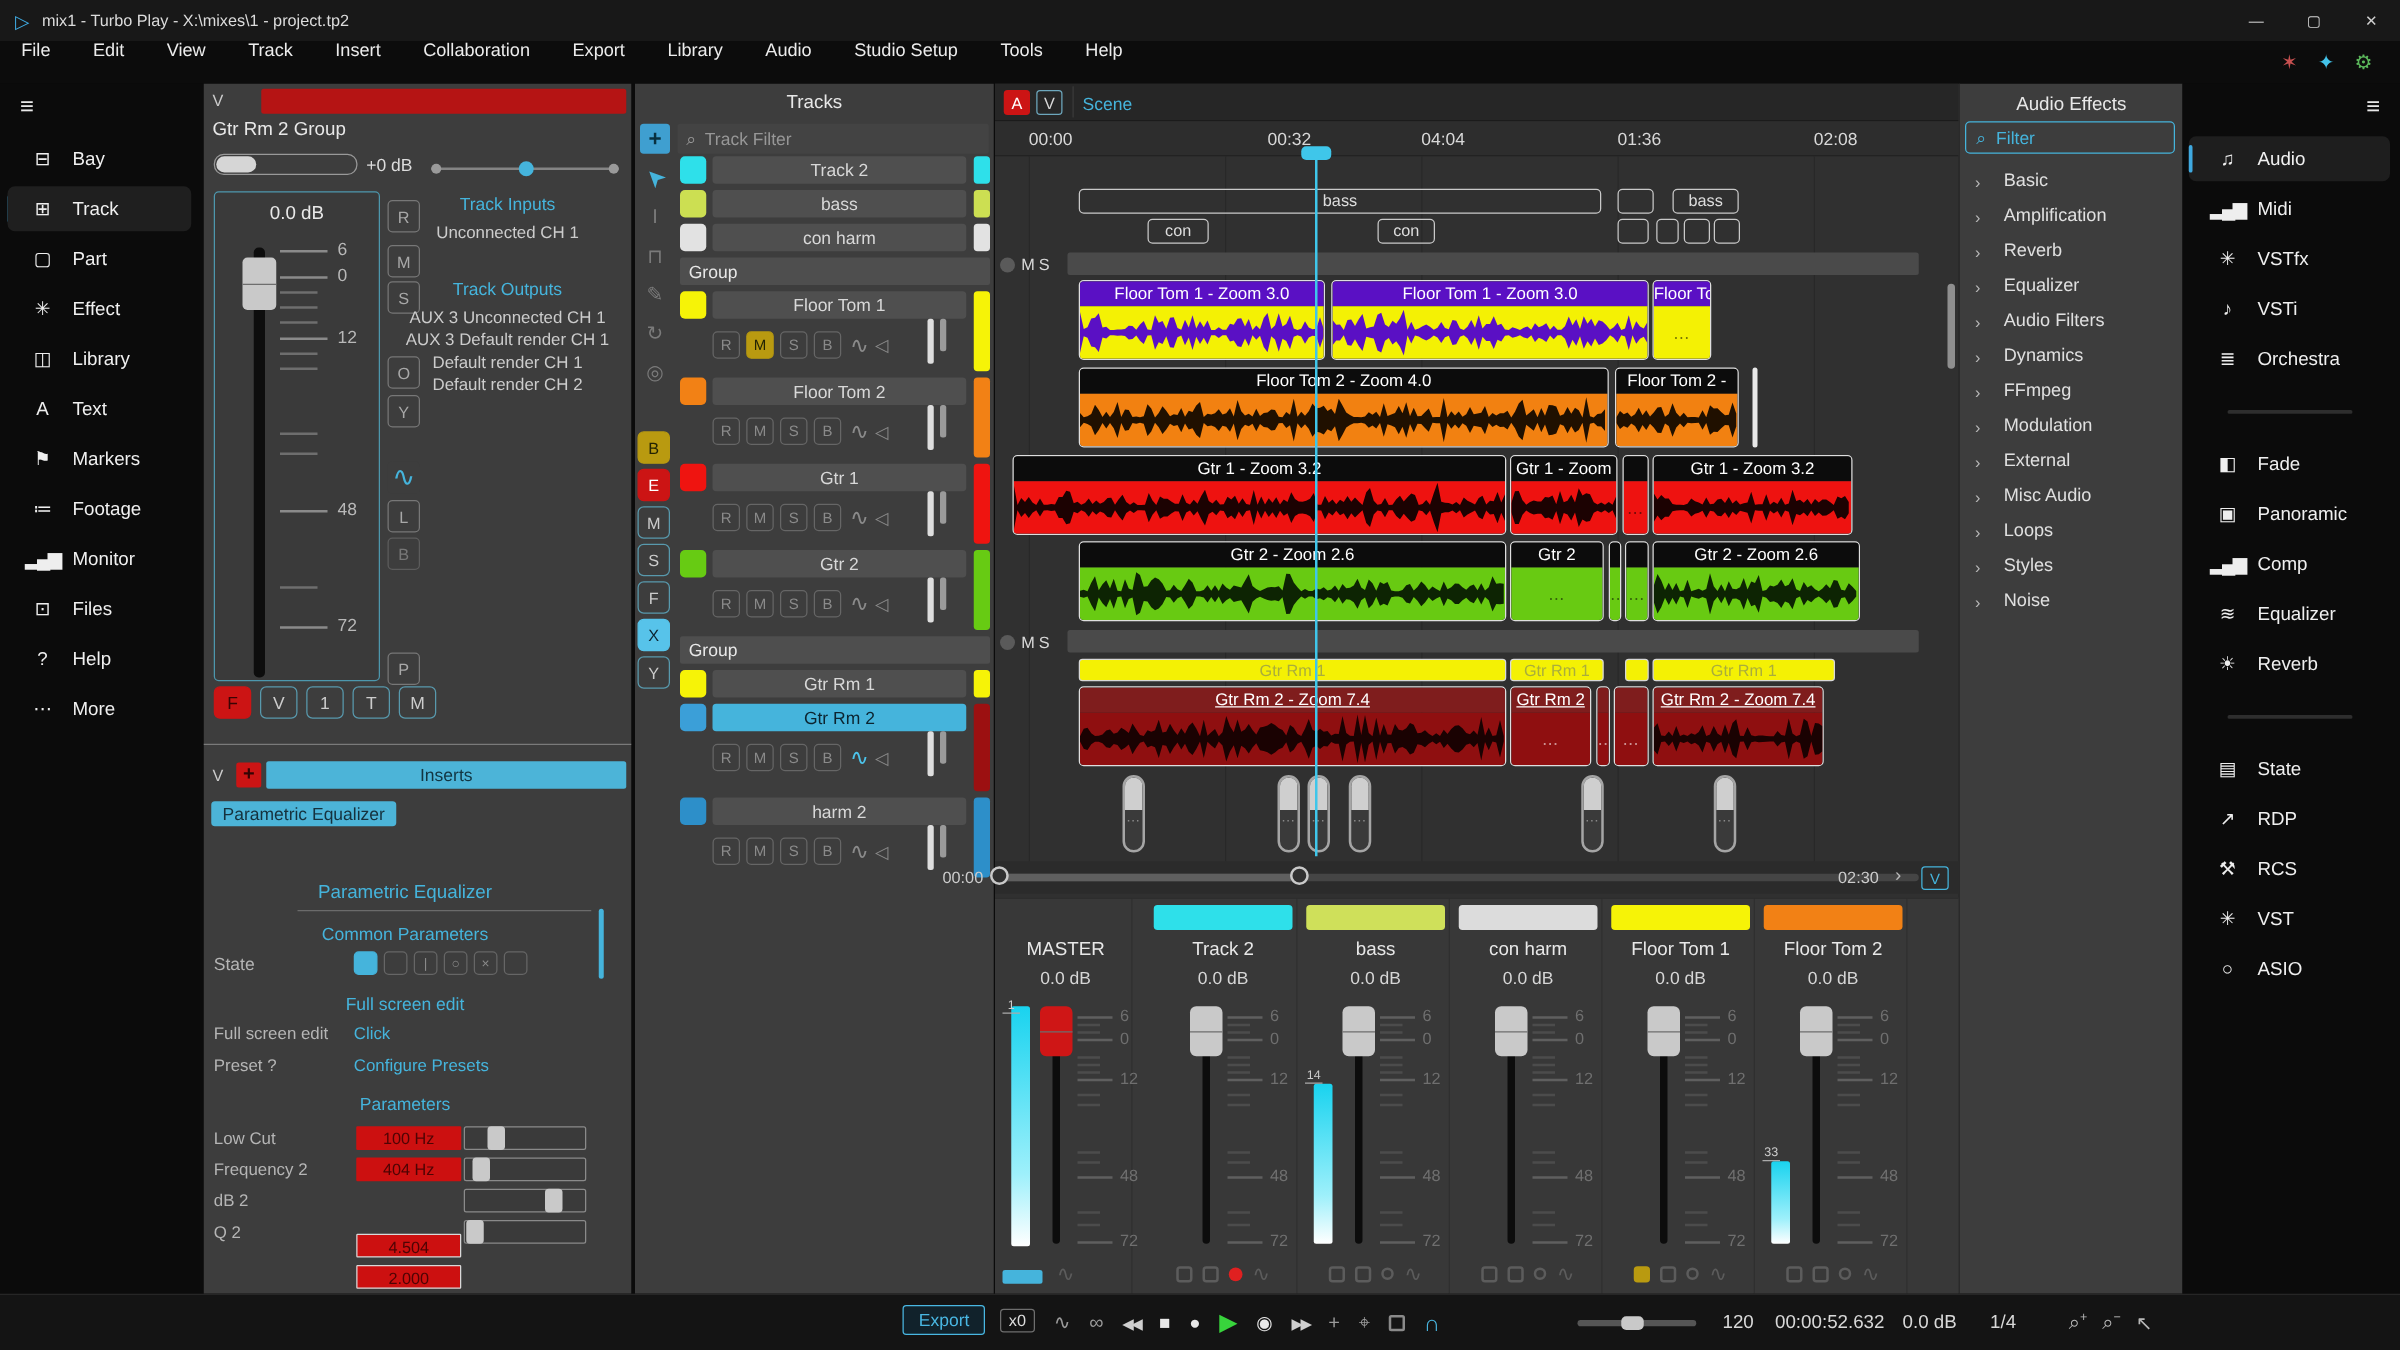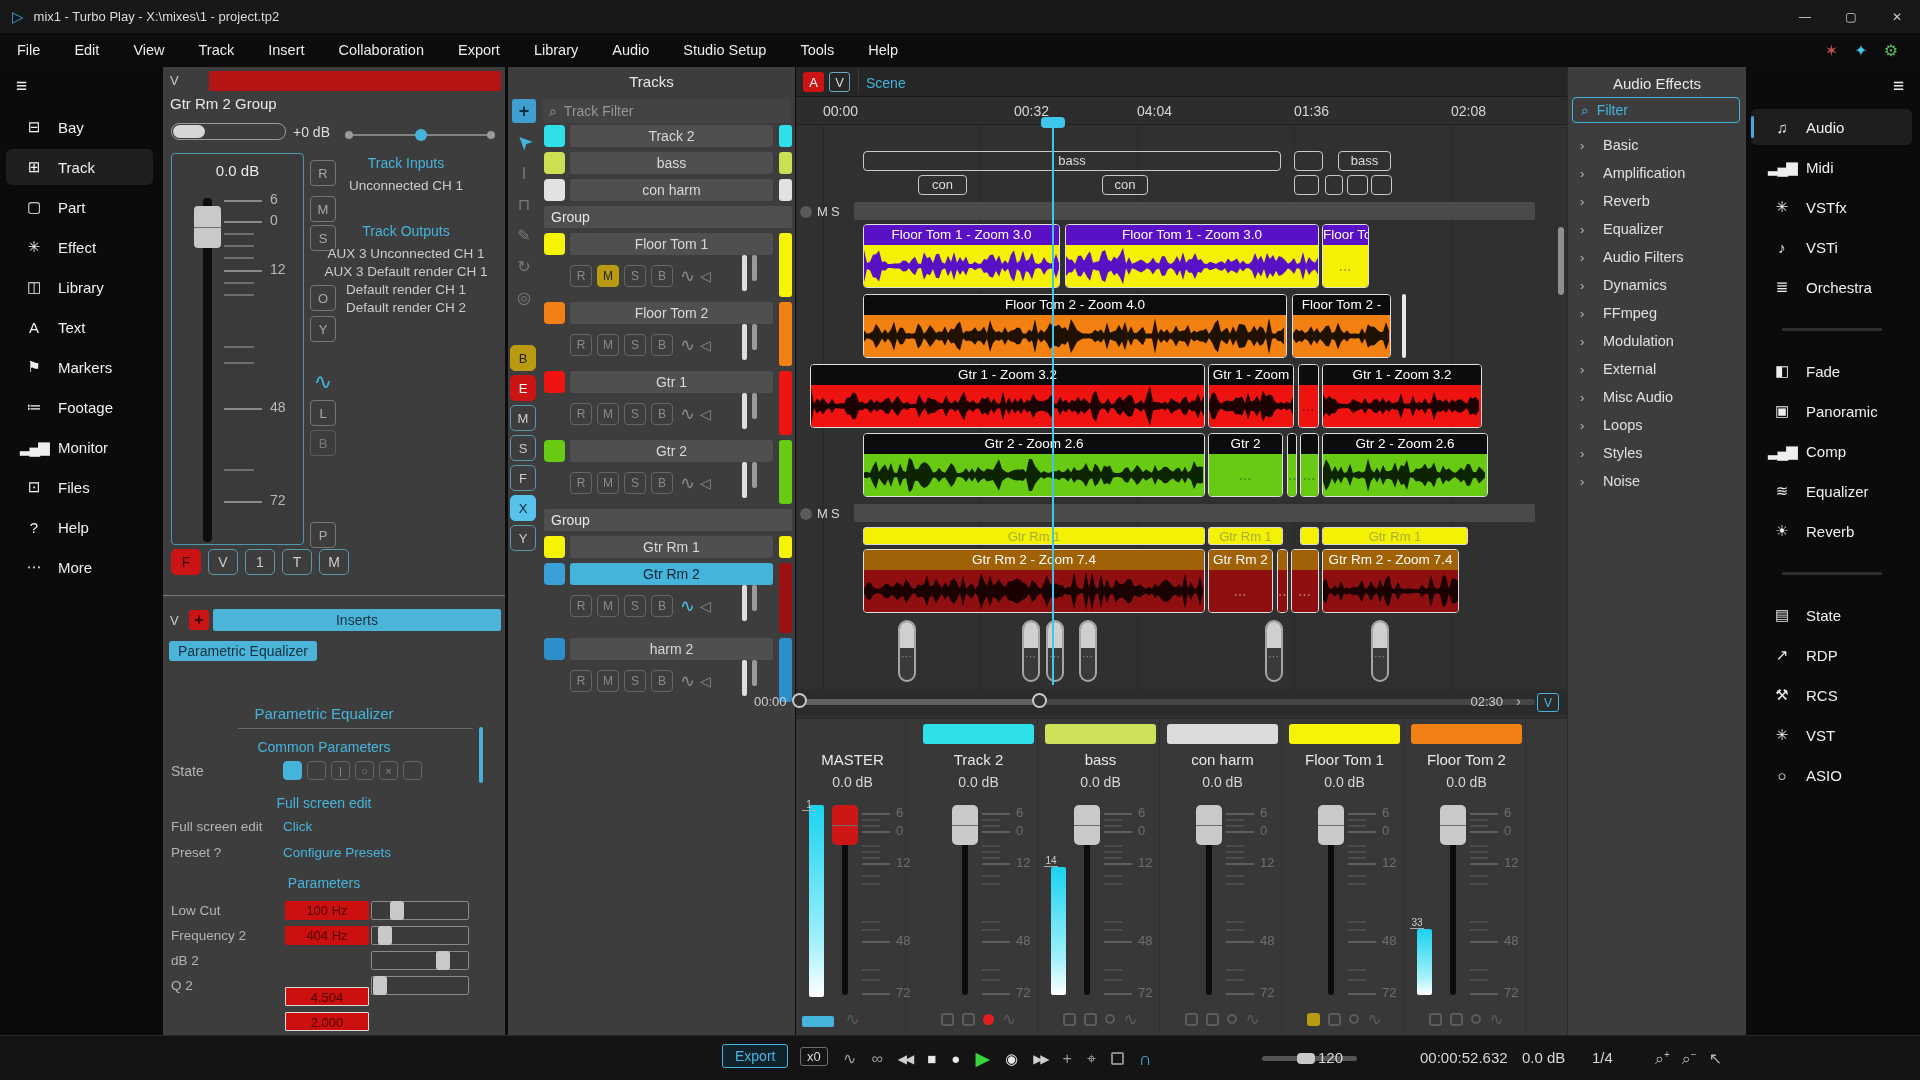--- a/index.html
+++ b/index.html
@@ -11,21 +11,21 @@
   .titlebar { position:absolute; left:0; top:0; width:1920px; height:33px; background:#181818;
     display:flex; align-items:center; }
   .app-logo { color:#3fa9e0; font-size:15px; margin:0 10px 0 12px; }
   .tb-title { font-size:13px; color:#dcdcdc; }
   .win-controls { position:absolute; right:0; top:0; height:33px; display:flex; }
   .win-btn { width:46px; height:33px; display:flex; align-items:center; justify-content:center;
     color:#cfcfcf; font-size:12px; }
 
   
   .menubar { position:absolute; left:0; top:33px; width:1920px; height:34px; background:#0c0c0c;
-    display:flex; align-items:center; }
+    display:flex; align-items:flex-start; }
   .menu-item { padding:0 17px; font-size:14.5px; color:#ececec; }
   .menu-icons { position:absolute; right:22px; top:0; height:34px; display:flex; align-items:center; gap:16px; }
   .menu-ic { font-size:16px; }
 
   
   .left-rail { position:absolute; left:0; top:67px; width:163px; height:968px; background:#0b0b0b; }
   .rail-burger { position:absolute; left:16px; top:8px; font-size:19px; color:#e8e8e8; }
   .lr-list { position:absolute; left:0; top:40px; right:0; }
   .lr-item { position:relative; height:40px; display:flex; align-items:center; }
   .lr-item .sel-pill { display:none; }
@@ -173,21 +173,21 @@
   .clip-dots { position:absolute; left:0; right:0; top:40%; text-align:center; font-size:13px; color:rgba(0,0,0,.5); letter-spacing:1px;}
   .c-ft1, .c-ft2, .c-gtr1, .c-gtr2, .c-rm2 { border:1px solid #dedede; }
   .c-ft1 .clip-title { background:#5a10c4; color:#fff; }
   .c-ft1 .clip-body { background:#f4f104; color:#5a10c4; }
   .c-ft2 .clip-title { background:#0c0c0c; color:#fff; }
   .c-ft2 .clip-body { background:#f28111; color:#201000; }
   .c-gtr1 .clip-title { background:#0c0c0c; color:#fff; }
   .c-gtr1 .clip-body { background:#ee1210; color:#1c0202; }
   .c-gtr2 .clip-title { background:#0c0c0c; color:#fff; }
   .c-gtr2 .clip-body { background:#68ca12; color:#0d2403; }
-  .c-rm2 .clip-title { background:#a16207; color:#fff; }
+  .c-rm2 .clip-title { background:#7f1d1d; color:#fff;text-decoration:underline; }
   .c-rm2 .clip-body { background:#8f0f10; color:#1a0202; }
   .c-rm2 .clip-dots { color:rgba(255,255,255,.55); }
   .c-outline { background:transparent; border:1px solid #c9c9c9; }
   .c-outline .clip-title { background:transparent; color:#ddd; height:100%; line-height:18px; font-size:13px; }
   .c-rm1 { background:#f4f104; border:1px solid #d8d8d8; border-radius:3px; }
   .c-rm1 .clip-title { background:transparent; color:#a9ad3c; height:18px; line-height:17px; font-size:13px; }
   .c-sliver { background:#e8e8e8; border-radius:2px; }
   .c-fader { border:2px solid #a5a5a5; border-radius:9px; background:#3a3a3a; }
   .c-fader .clip-body { top:0; background:linear-gradient(#cfcfcf 0 45%, transparent 45%); }
   .c-fader .clip-dots { top:48%; color:#8a8a8a; font-size:11px; }
@@ -1566,21 +1566,21 @@
         <span class="bb-ic white">◉</span>
         <span class="bb-ic sm">▶▶</span>
         <span class="bb-ic">+</span>
         <span class="bb-ic">⌖</span>
         <span class="bb-ic box"></span>
         <span class="bb-ic cyan">∩</span>
       </div>
     <div class="bb-slider">
         <span class="bb-shandle"></span>
       </div>
-    <span class="bb-text" style="left:1318px;">120</span>
+    <span class="bb-text" style="left:1378px;">120</span>
     <span class="bb-text" style="left:1420px;">00:00:52.632</span>
     <span class="bb-text" style="left:1522px;">0.0 dB</span>
     <span class="bb-text" style="left:1592px;">1/4</span>
     <div class="bb-zoom">
 
     <span class="bb-zic">
         <span>⌕</span><sup>+</sup></span>
         <span class="bb-zic">
         <span>⌕</span><sup>−</sup></span>
         <span class="bb-zic">

